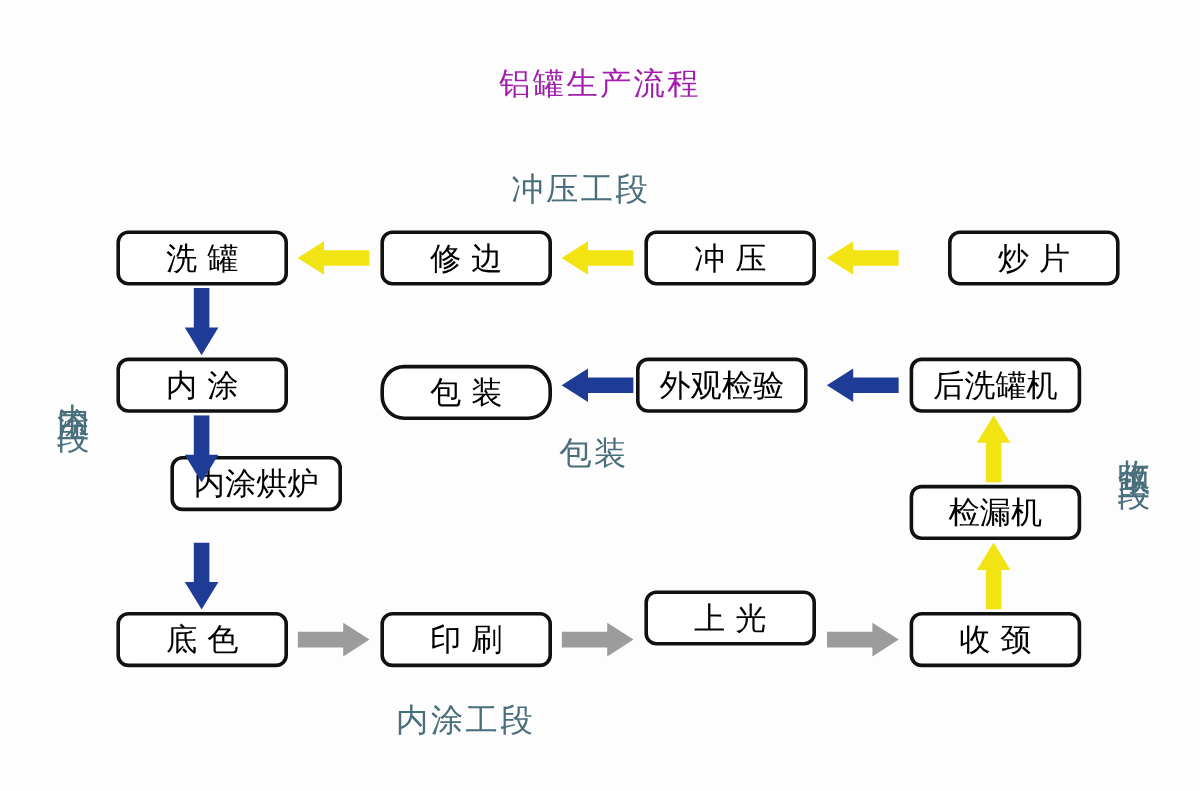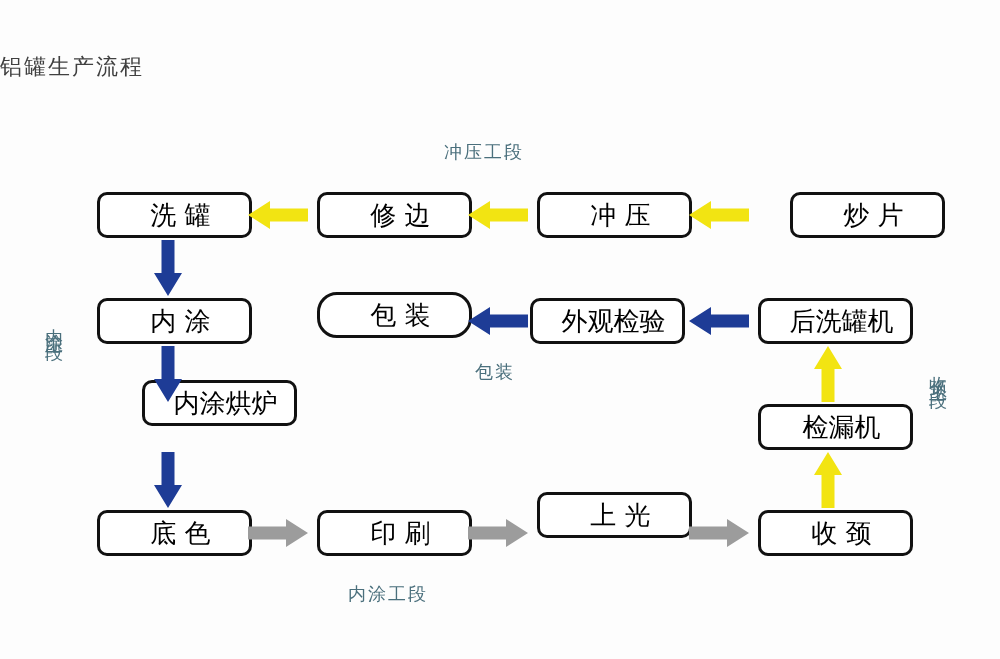--- a/index.html
+++ b/index.html
@@ -3,34 +3,34 @@
 <meta charset="utf-8">
 <style>
   html,body{margin:0;padding:0;background:#ffffff;}
   .canvas{
     position:relative;width:1000px;height:659px;
     background:#fdfdfd;overflow:hidden;
     font-family:"DejaVu Sans","Liberation Sans",sans-serif;
   }
   .title{
     position:absolute;top:52px;left:0;width:100%;
-    text-align:left;font-size:22px;color:#404040;letter-spacing:2px;
+    text-align:center;font-size:26px;color:#a21caf;letter-spacing:2px;
   }
   .seclabel{
-    position:absolute;color:#4a6f7c;font-size:18px;letter-spacing:2px;
+    position:absolute;color:#4a6f7c;font-size:27px;letter-spacing:2px;
     text-align:center;
   }
   .vert{
     writing-mode:vertical-rl;letter-spacing:5px;text-align:left;
   }
   .box{
     position:absolute;width:137px;height:40px;
     background:#ffffff;border:3px solid #111111;border-radius:10px;
     display:flex;align-items:center;justify-content:center;
-    font-size:26px;color:#000;white-space:pre;padding-left:12px;
+    font-size:26px;color:#000;white-space:pre;
   }
   .arrow{position:absolute;display:block;}
 </style>
 </head>
 <body>
 
 <div class="canvas">
 
   <svg width="0" height="0" style="position:absolute">
     <defs>
@@ -47,21 +47,21 @@
   <div class="seclabel" style="left:288px;top:582px;width:200px;">内涂工段</div>
   <div class="seclabel vert" style="left:42px;top:314px;">内涂工段</div>
   <div class="seclabel vert" style="left:926px;top:362px;">收颈工段</div>
 
   <div class="box" style="left:97px;top:192px;">洗 罐</div>
   <div class="box" style="left:317px;top:192px;">修 边</div>
   <div class="box" style="left:537px;top:192px;">冲 压</div>
   <div class="box" style="left:758px;top:192px;margin-left:32px;">炒 片</div>
 
   <div class="box" style="left:97px;top:298px;">内 涂</div>
-  <div class="box" style="left:317px;top:292px;border-radius:20px;">包 装</div>
+  <div class="box" style="left:317px;top:304px;border-radius:20px;">包 装</div>
   <div class="box" style="left:506px;top:298px;margin-left:24px;">外观检验</div>
   <div class="box" style="left:758px;top:298px;">后洗罐机</div>
 
   <div class="box" style="left:97px;top:380px;margin-left:45px;">内涂烘炉</div>
   <div class="box" style="left:758px;top:404px;">检漏机</div>
 
   <div class="box" style="left:97px;top:510px;">底 色</div>
   <div class="box" style="left:317px;top:510px;">印 刷</div>
   <div class="box" style="left:537px;top:492px;">上 光</div>
   <div class="box" style="left:758px;top:510px;">收 颈</div>

